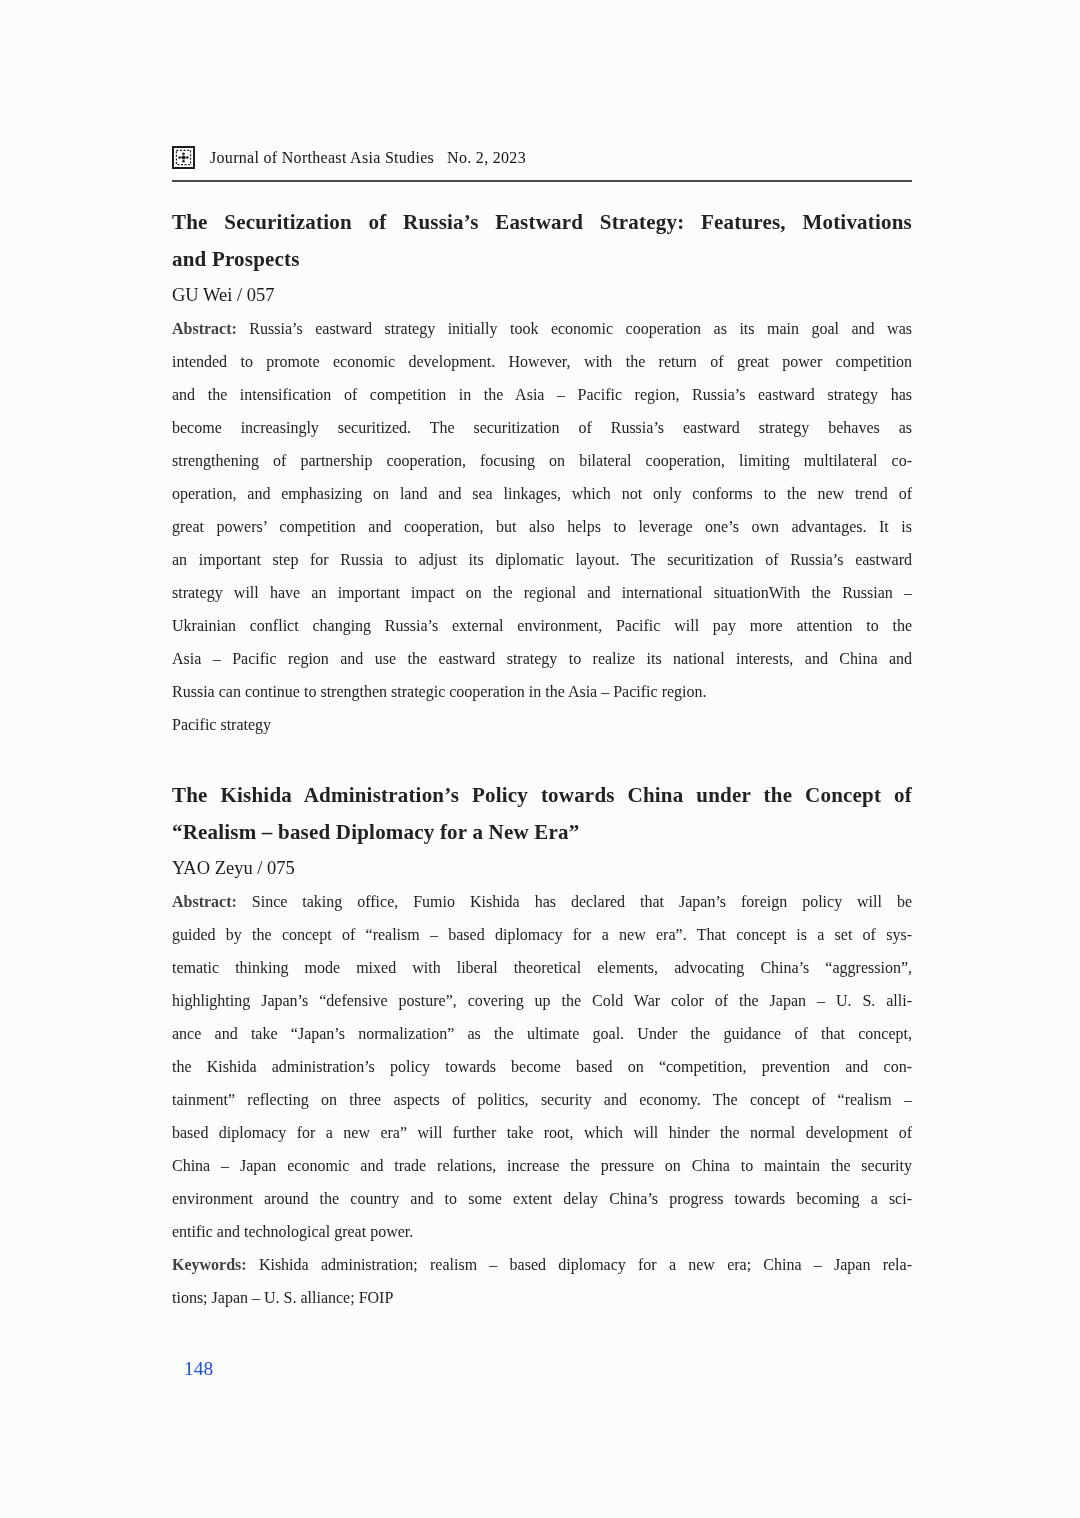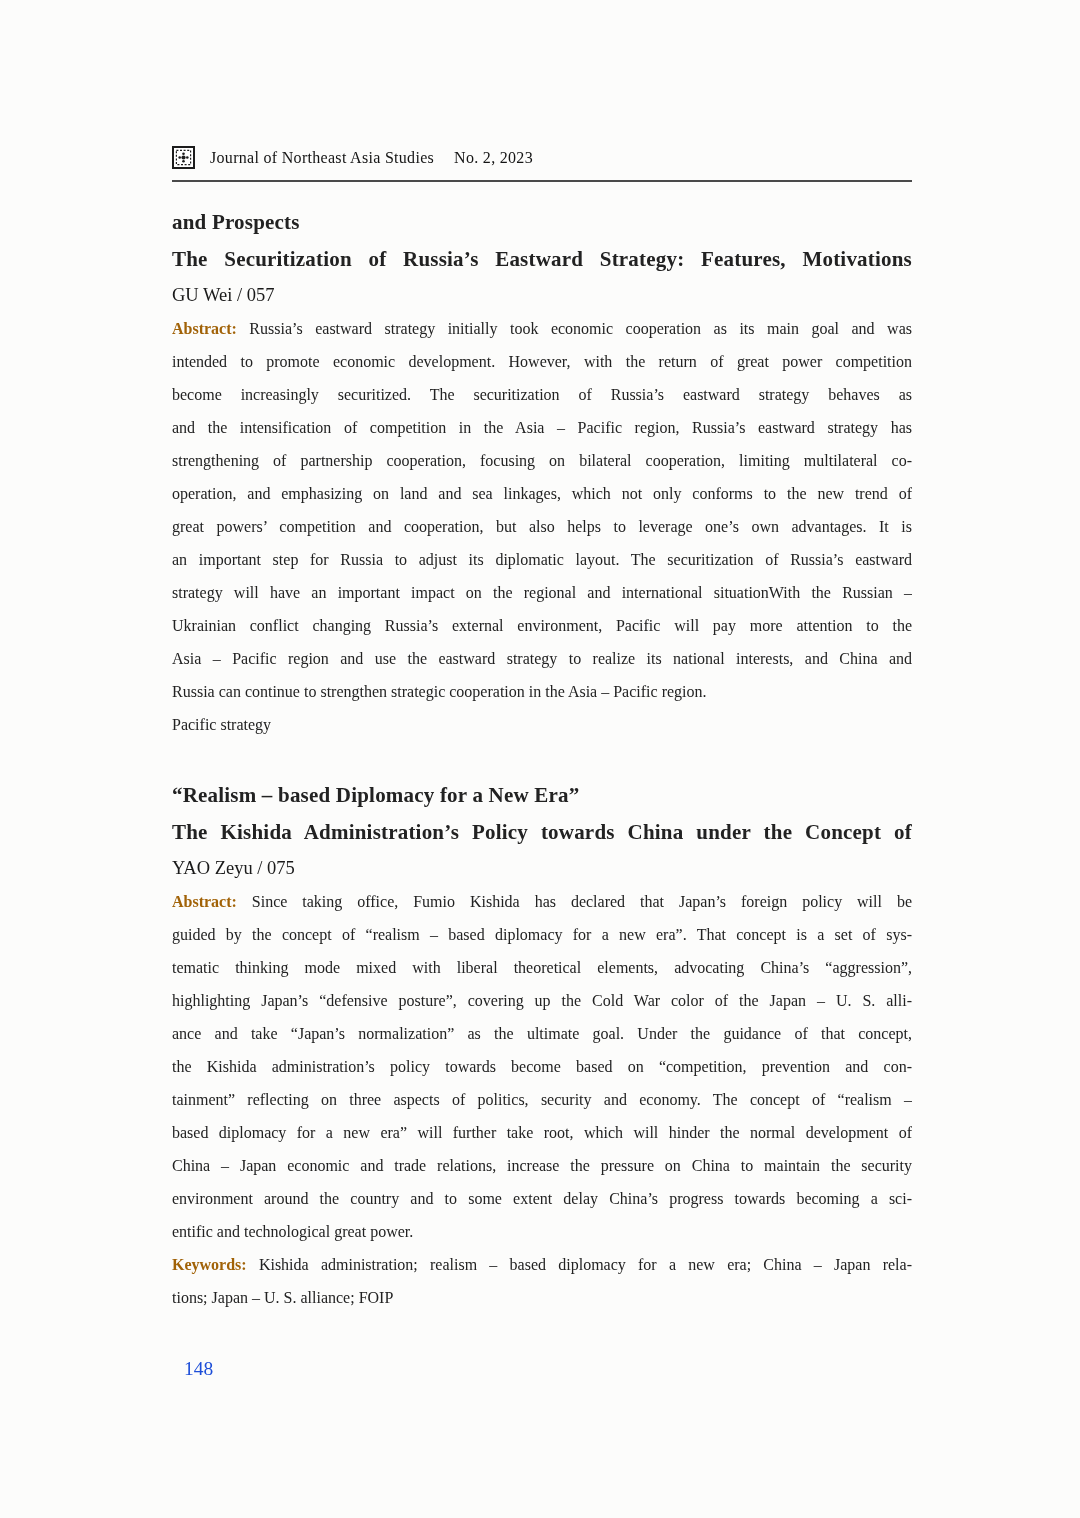--- a/index.html
+++ b/index.html
@@ -6,39 +6,39 @@
   html,body { width:1080px; height:1518px; }
   body { background:#f4f4f2; font-family:"Liberation Serif", serif; }
   .page {
     position:absolute; inset:0; background:#fcfcfb; color:#1f1f1f;
     overflow:hidden;
   }
   .content { position:absolute; left:172px; top:146px; width:740px; }
 
   .header-row { display:flex; align-items:center; font-size:16px; color:#141414; letter-spacing:.3px; }
   .header-row .logo { flex:0 0 auto; margin-right:15px; display:block; }
-  .header-row .issue { margin-left:20px; }
+  .header-row .issue { margin-left:13px; }
   .rule { border-top:2px solid #4a4a4a; margin-top:11px; }
 
   .article .title { margin-top:22px; color:#0e0e0e; }
   .article .title .tline {
     font-size:21px; font-weight:bold; line-height:37px; height:37px;
     letter-spacing:.2px;
   }
   .article.second { margin-top:36px; }
 
   .author { text-align:left; font-size:18.5px; line-height:22px; margin-top:6px; color:#1a1a1a; }
 
   .para { margin-top:6px; }
   .tline {
     font-size:16px; line-height:33px; height:33px; overflow:hidden;
     text-align:justify; text-align-last:justify; color:#222;
   }
   .tline.last { text-align-last:left; }
-  .tline b { font-weight:bold; color:#a16207; }
+  .tline b { font-weight:bold; color:#404040; }
   .keywords { margin-top:0; }
 
   .page-number { position:absolute; left:184px; top:1358px; font-size:19.5px; color:#1d4ed8; }
 
   .footer {
     position:absolute; left:33px; right:31px; top:1472px;
     display:flex; justify-content:space-between; align-items:baseline;
     font-size:20.5px; color:#8e8e8e; letter-spacing:.2px;
   }
 </style>
@@ -58,47 +58,47 @@
         <circle cx="7.7" cy="11.5" r="1.3" fill="#1c1c1c"></circle>
         <circle cx="15.3" cy="11.5" r="1.3" fill="#1c1c1c"></circle>
       </svg>
       <span>Journal of Northeast Asia Studies</span>
       <span class="issue">No. 2, 2023</span>
     </div>
     <div class="rule"></div>
 
     <div class="article first">
       <div class="title">
+          <div class="tline">The Securitization of Russia’s Eastward Strategy: Features, Motivations</div>
           <div class="tline last">and Prospects</div>
-          <div class="tline">The Securitization of Russia’s Eastward Strategy: Features, Motivations</div>
         </div>
       <div class="author">GU Wei / 057</div>
       <div class="para abstract">
           <div class="tline"><b>Abstract: </b>Russia’s eastward strategy initially took economic cooperation as its main goal and was</div>
           <div class="tline">intended to promote economic development. However, with the return of great power competition</div>
+          <div class="tline">and the intensification of competition in the Asia – Pacific region, Russia’s eastward strategy has</div>
           <div class="tline">become increasingly securitized. The securitization of Russia’s eastward strategy behaves as</div>
-          <div class="tline">and the intensification of competition in the Asia – Pacific region, Russia’s eastward strategy has</div>
           <div class="tline">strengthening of partnership cooperation, focusing on bilateral cooperation, limiting multilateral co-</div>
           <div class="tline">operation, and emphasizing on land and sea linkages, which not only conforms to the new trend of</div>
           <div class="tline">great powers’ competition and cooperation, but also helps to leverage one’s own advantages. It is</div>
           <div class="tline">an important step for Russia to adjust its diplomatic layout. The securitization of Russia’s eastward</div>
           <div class="tline">strategy will have an important impact on the regional and international situationWith the Russian –</div>
           <div class="tline">Ukrainian conflict changing Russia’s external environment, Pacific will pay more attention to the</div>
           <div class="tline">Asia – Pacific region and use the eastward strategy to realize its national interests, and China and</div>
           <div class="tline last">Russia can continue to strengthen strategic cooperation in the Asia – Pacific region.</div>
         </div>
       <div class="para keywords">
           <div class="tline last">Pacific strategy</div>
         </div>
     </div>
 
     <div class="article second">
       <div class="title">
+          <div class="tline">The Kishida Administration’s Policy towards China under the Concept of</div>
           <div class="tline last">“Realism – based Diplomacy for a New Era”</div>
-          <div class="tline">The Kishida Administration’s Policy towards China under the Concept of</div>
         </div>
       <div class="author">YAO Zeyu / 075</div>
       <div class="para abstract">
           <div class="tline"><b>Abstract: </b>Since taking office, Fumio Kishida has declared that Japan’s foreign policy will be</div>
           <div class="tline">guided by the concept of “realism – based diplomacy for a new era”. That concept is a set of sys-</div>
           <div class="tline">tematic thinking mode mixed with liberal theoretical elements, advocating China’s “aggression”,</div>
           <div class="tline">highlighting Japan’s “defensive posture”, covering up the Cold War color of the Japan – U. S. alli-</div>
           <div class="tline">ance and take “Japan’s normalization” as the ultimate goal. Under the guidance of that concept,</div>
           <div class="tline">the Kishida administration’s policy towards become based on “competition, prevention and con-</div>
           <div class="tline">tainment” reflecting on three aspects of politics, security and economy. The concept of “realism –</div>

